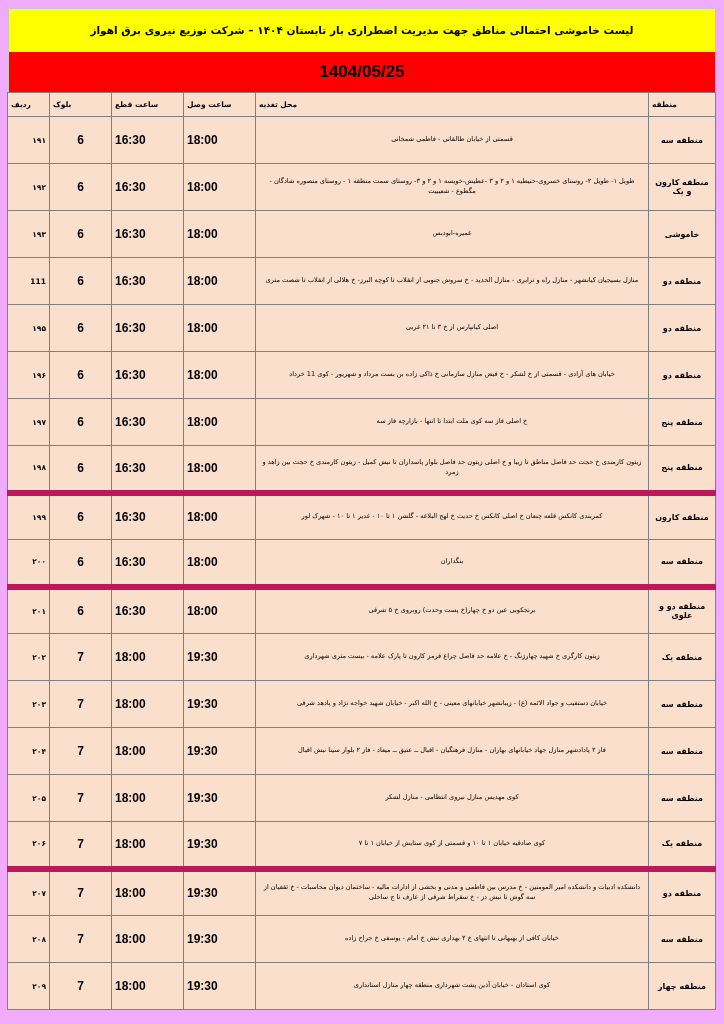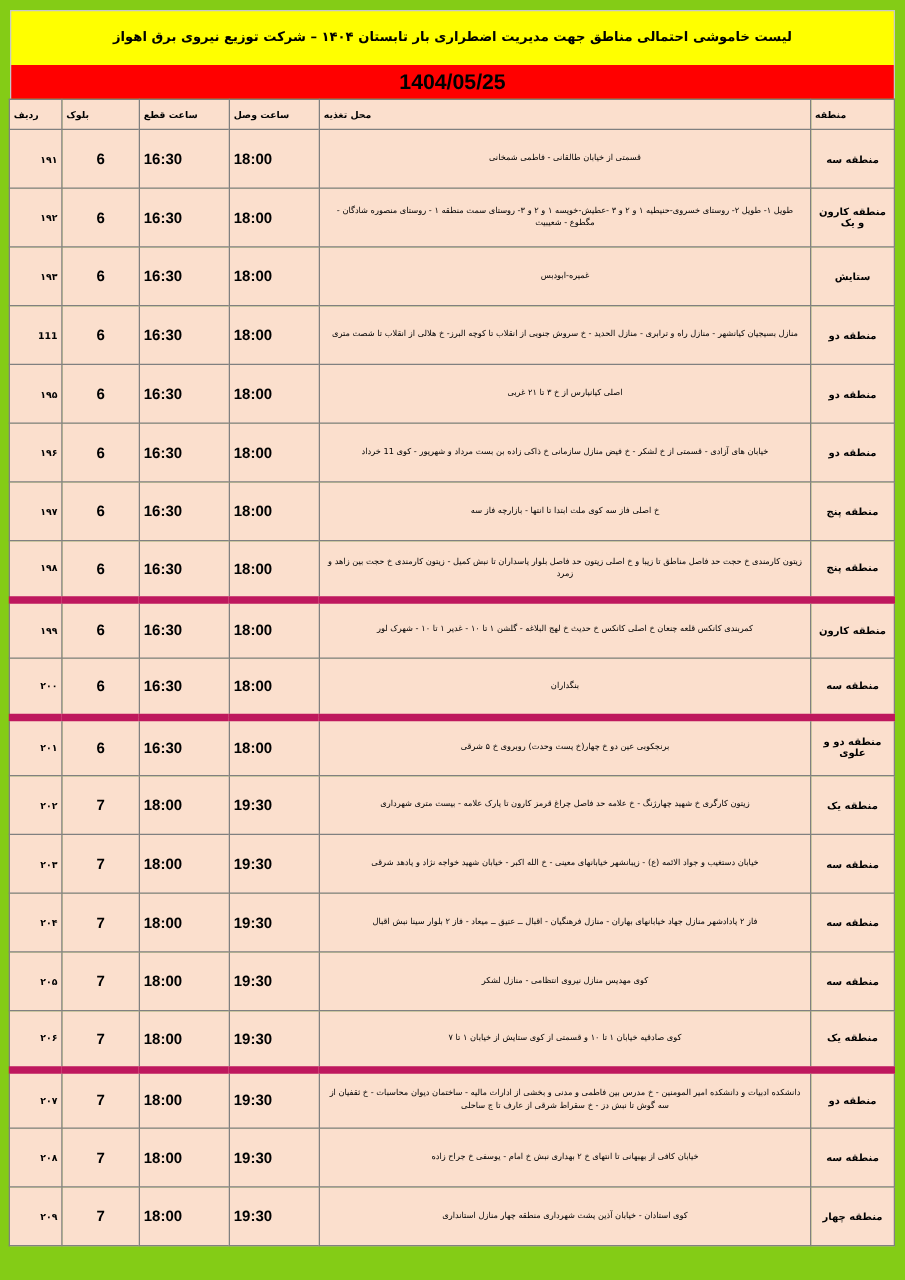--- a/index.html
+++ b/index.html
@@ -12,21 +12,21 @@
     width: 724px;
     height: 1024px;
     font-family: "DejaVu Sans", "Liberation Sans", sans-serif;
     overflow: hidden;
   }
 
   .page {
     width: 724px;
     height: 1024px;
     position: relative;
-    background: #84cc16;
+    background: #f0abfc;
     box-sizing: border-box;
   }
 
   .sheet {
     position: absolute;
     left: 8px;
     top: 8px;
     width: 708px;
   }
 
@@ -51,21 +51,21 @@
     padding: 0 10px;
     line-height: 1.35;
   }
 
   
   .date-banner {
     background: #ff0000;
     border: 1px solid #c8c8c8;
     border-top: none;
     border-bottom: none;
-    height: 27px;
+    height: 40px;
     display: flex;
     align-items: center;
     justify-content: center;
     box-sizing: border-box;
   }
   .date-banner .date-text {
     font-size: 17px;
     font-weight: bold;
     color: #000000;
     direction: ltr;
@@ -192,21 +192,21 @@
           </tr>
           <tr>
             <td class="zone">منطقه کارون و یک</td>
             <td class="place">طویل ۱- طویل ۲- روستای خسروی-حنیطیه ۱ و ۲ و ۳ -عطیش-خویسه ۱ و ۲ و ۳- روستای سمت منطقه ۱ - روستای منصوره شادگان - مگطوع - شعیبیت</td>
             <td class="connect">18:00</td>
             <td class="cut">16:30</td>
             <td class="block">6</td>
             <td class="radif">۱۹۲</td>
           </tr>
           <tr>
-            <td class="zone">ستایش</td>
+            <td class="zone">خاموشی</td>
             <td class="place">غمیره-ابودبس</td>
             <td class="connect">18:00</td>
             <td class="cut">16:30</td>
             <td class="block">6</td>
             <td class="radif">۱۹۳</td>
           </tr>
           <tr>
             <td class="zone">منطقه دو</td>
             <td class="place">منازل بسیجیان کیانشهر - منازل راه و ترابری - منازل الحدید - خ سروش جنوبی از انقلاب تا کوچه البرز- خ هلالی از انقلاب تا شصت متری</td>
             <td class="connect">18:00</td>

